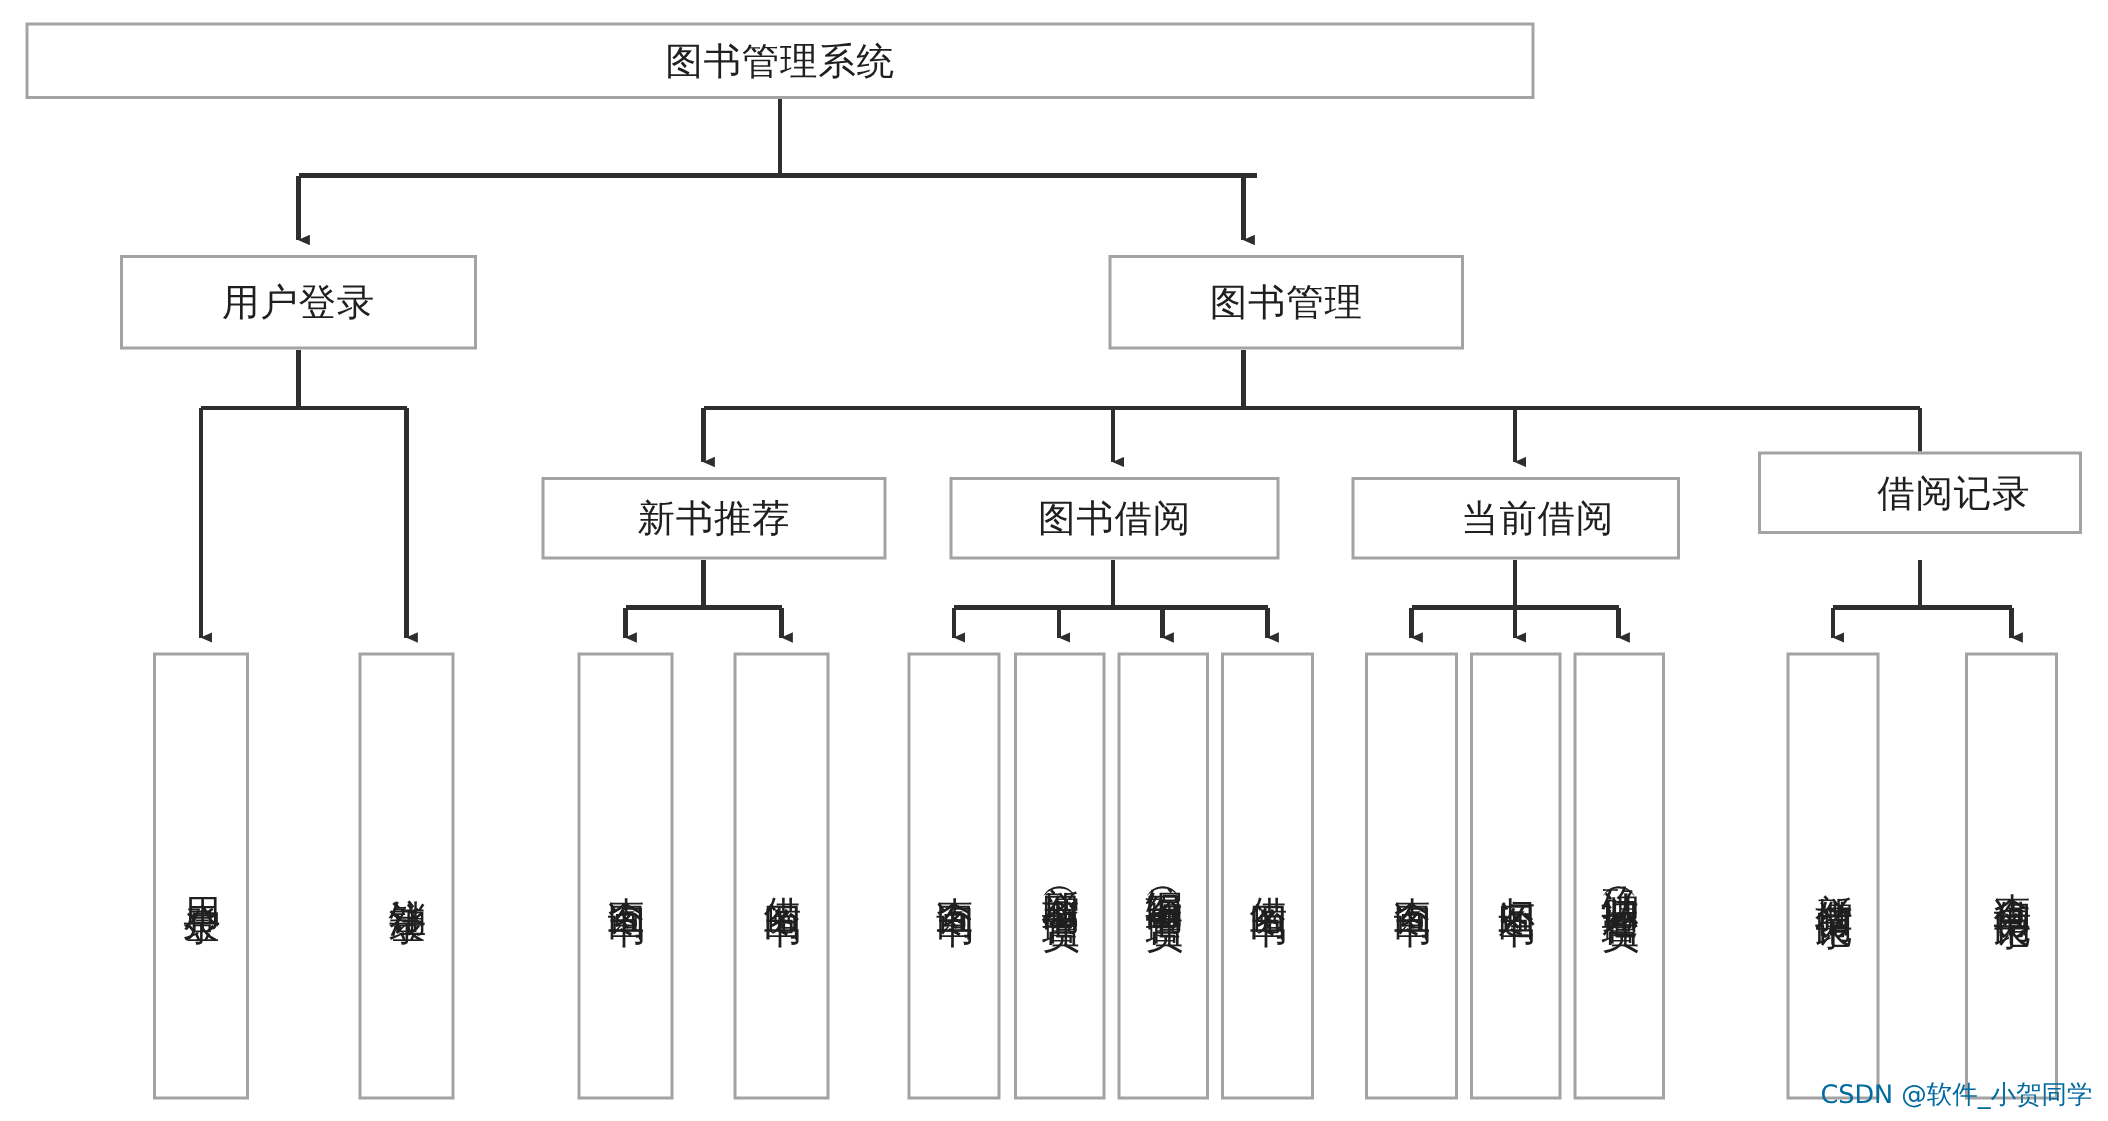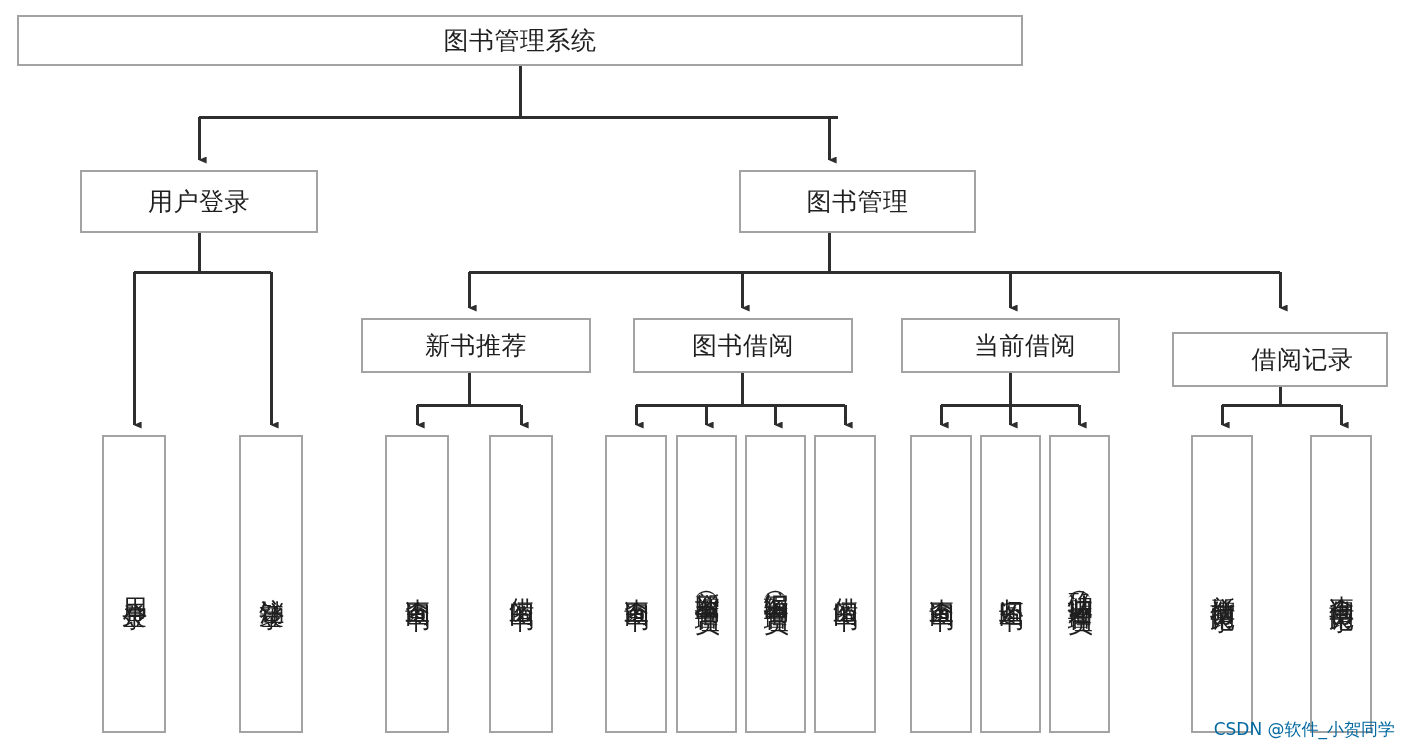--- a/index.html
+++ b/index.html
@@ -143,21 +143,21 @@
 
   <div class="node horizontal" style="left:361px; top:318px; width:230px; height:55px;">
     <span class="node-label">新书推荐</span>
   </div>
   <div class="node horizontal" style="left:633px; top:318px; width:220px; height:55px;">
     <span class="node-label">图书借阅</span>
   </div>
   <div class="node horizontal" style="left:901px; top:318px; width:219px; height:55px;padding-left:29px;">
     <span class="node-label">当前借阅</span>
   </div>
-  <div class="node horizontal" style="left:1172px; top:332px; width:216px; height:55px;padding-left:45px;">
+  <div class="node horizontal" style="left:1172px; top:301px; width:216px; height:55px;padding-left:45px;">
     <span class="node-label">借阅记录</span>
   </div>
 
   <div class="node vertical" style="left:102px; top:435px; width:64px; height:298px;">
     <span class="node-label">用户登录</span>
   </div>
   <div class="node vertical" style="left:239px; top:435px; width:64px; height:298px;">
     <span class="node-label">注销登录</span>
   </div>
 

